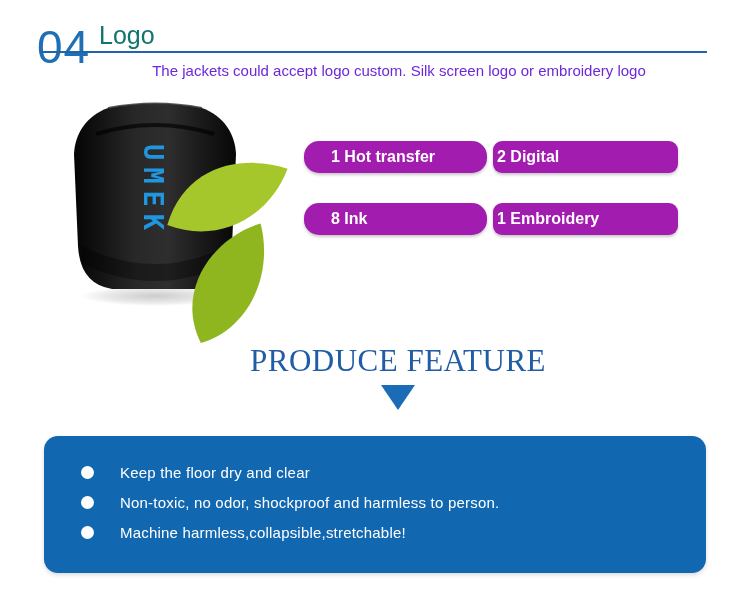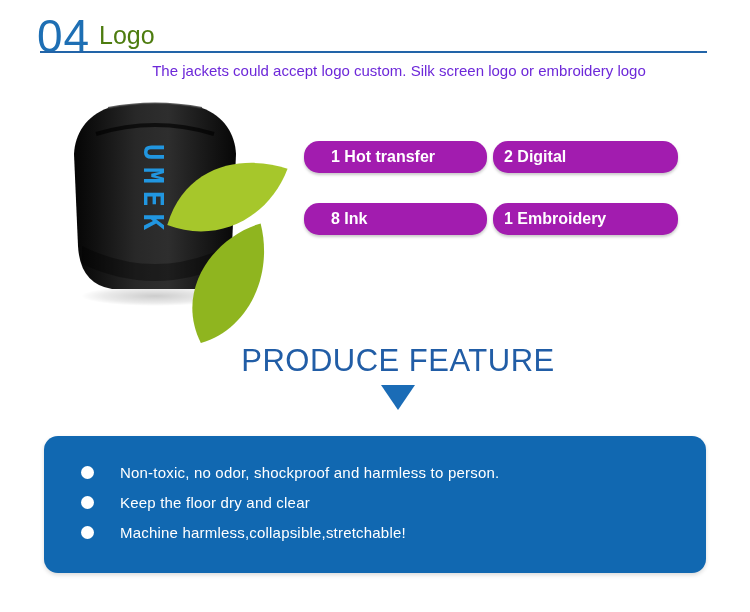--- a/index.html
+++ b/index.html
@@ -10,32 +10,32 @@
     position: relative;
     width: 750px;
     height: 612px;
     background: #ffffff;
     overflow: hidden;
   }
 
   
   .sec-number {
     position: absolute;
-    left: 37px; top: 9px;
+    left: 37px; top: 20px;
     font-size: 46px;
     font-weight: 400;
     color: #1e6fb4;
     letter-spacing: 1px;
   }
   .sec-title {
     position: absolute;
     left: 99px; top: 21px;
     font-size: 25px;
     font-weight: 400;
-    color: #4d7c0f;
+    color: #0f766e;
   }
   .sec-rule {
     position: absolute;
     left: 40px; top: 51px;
     width: 667px; height: 2px;
     background: #2264a8;
   }
 
   
   .intro {
@@ -91,30 +91,30 @@
     font-family: "Liberation Sans", sans-serif;
     font-size: 16px;
     font-weight: 700;
     text-align: left;
     line-height: 32px;
     box-shadow: 0 2px 3px rgba(0,0,0,0.22);
     cursor: pointer;
     padding: 0;
   }
   .pad-a { padding-left: 27px; }
-  .pad-b { padding-left: 11px; }
+  .pad-b { padding-left: 4px; border-radius: 9px; }
 
   
   .feature-title {
     position: absolute;
     left: 0; top: 343px;
     width: 750px;
     padding-left: 46px;
     text-align: center;
-    font-family: Liberation Sans, sans-serif;
+    font-family: Liberation Serif, serif;
     font-size: 31px;
     color: #215da6;
     letter-spacing: 0.5px;
   }
   .down-arrow {
     position: absolute;
     left: 381px; top: 385px;
     width: 0; height: 0;
     border-left: 17px solid transparent;
     border-right: 17px solid transparent;
@@ -204,25 +204,25 @@
     <button class="opt-btn pad-a">8 Ink</button>
     <button class="opt-btn pad-b">1 Embroidery</button>
   </div>
 
   <div class="feature-title">PRODUCE FEATURE</div>
   <div class="down-arrow"></div>
 
   <div class="feature-box">
     <div class="bullet-row">
       <span class="dot"></span>
-      <span class="bullet-text">Non-toxic, no odor, shockproof and harmless to person.</span>
+      <span class="bullet-text">Keep the floor dry and clear</span>
     </div>
     <div class="bullet-row">
       <span class="dot"></span>
-      <span class="bullet-text">Keep the floor dry and clear</span>
+      <span class="bullet-text">Non-toxic, no odor, shockproof and harmless to person.</span>
     </div>
     <div class="bullet-row">
       <span class="dot"></span>
       <span class="bullet-text">Machine harmless,collapsible,stretchable!</span>
     </div>
   </div>
 
 </div>
 
 </body></html>

